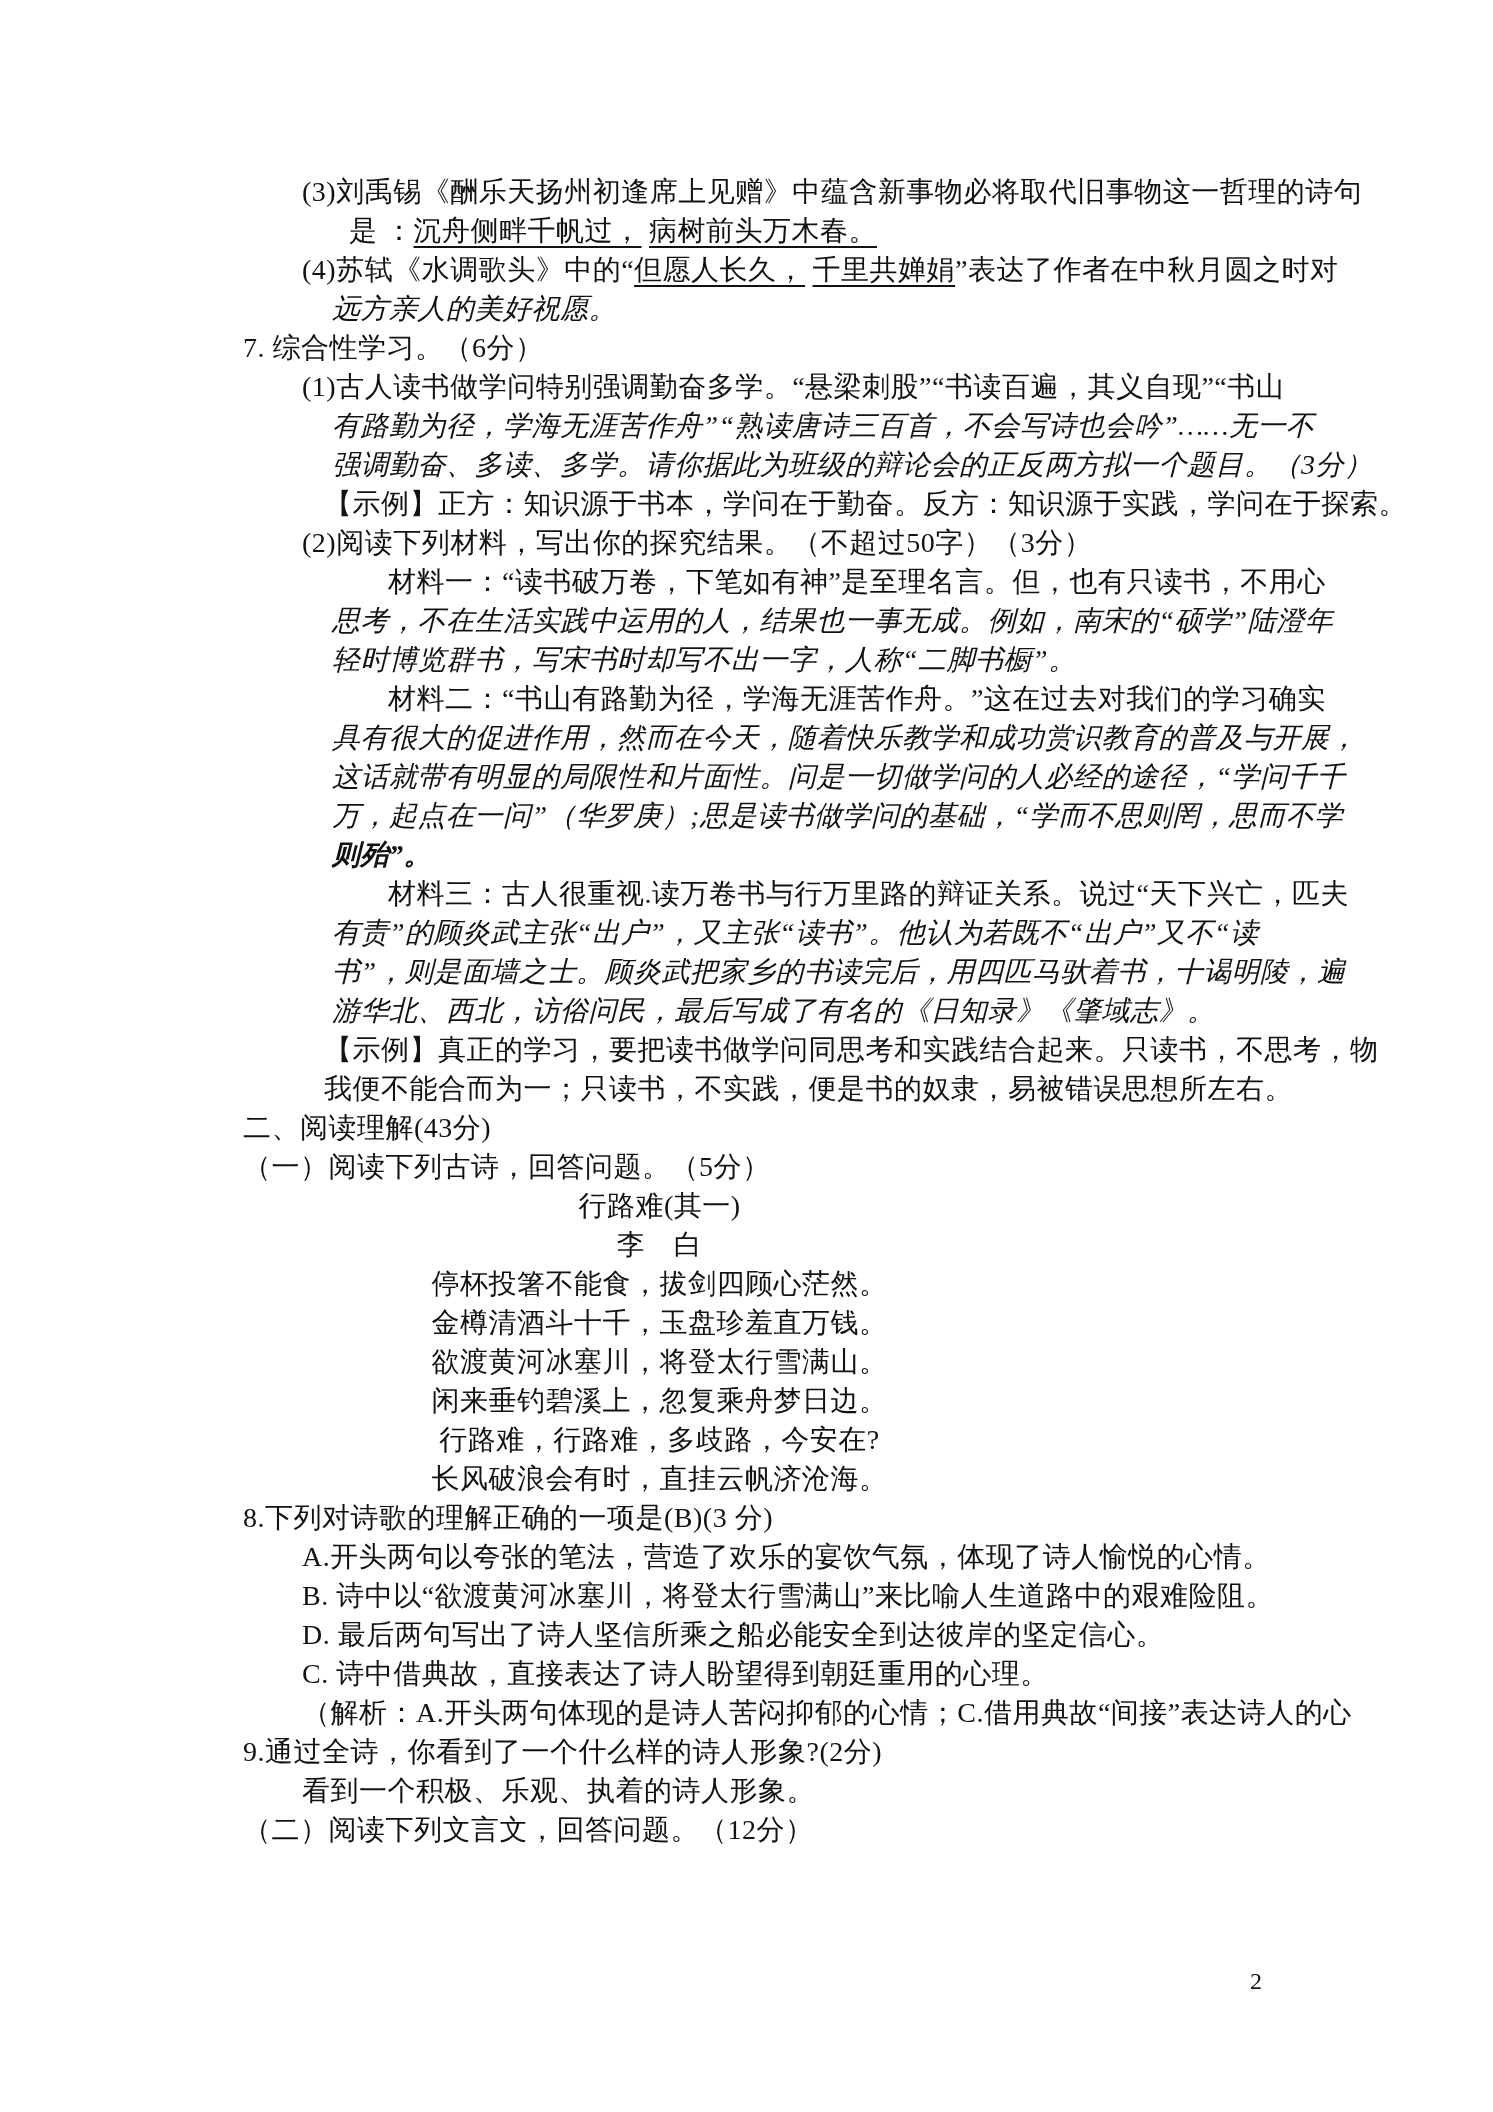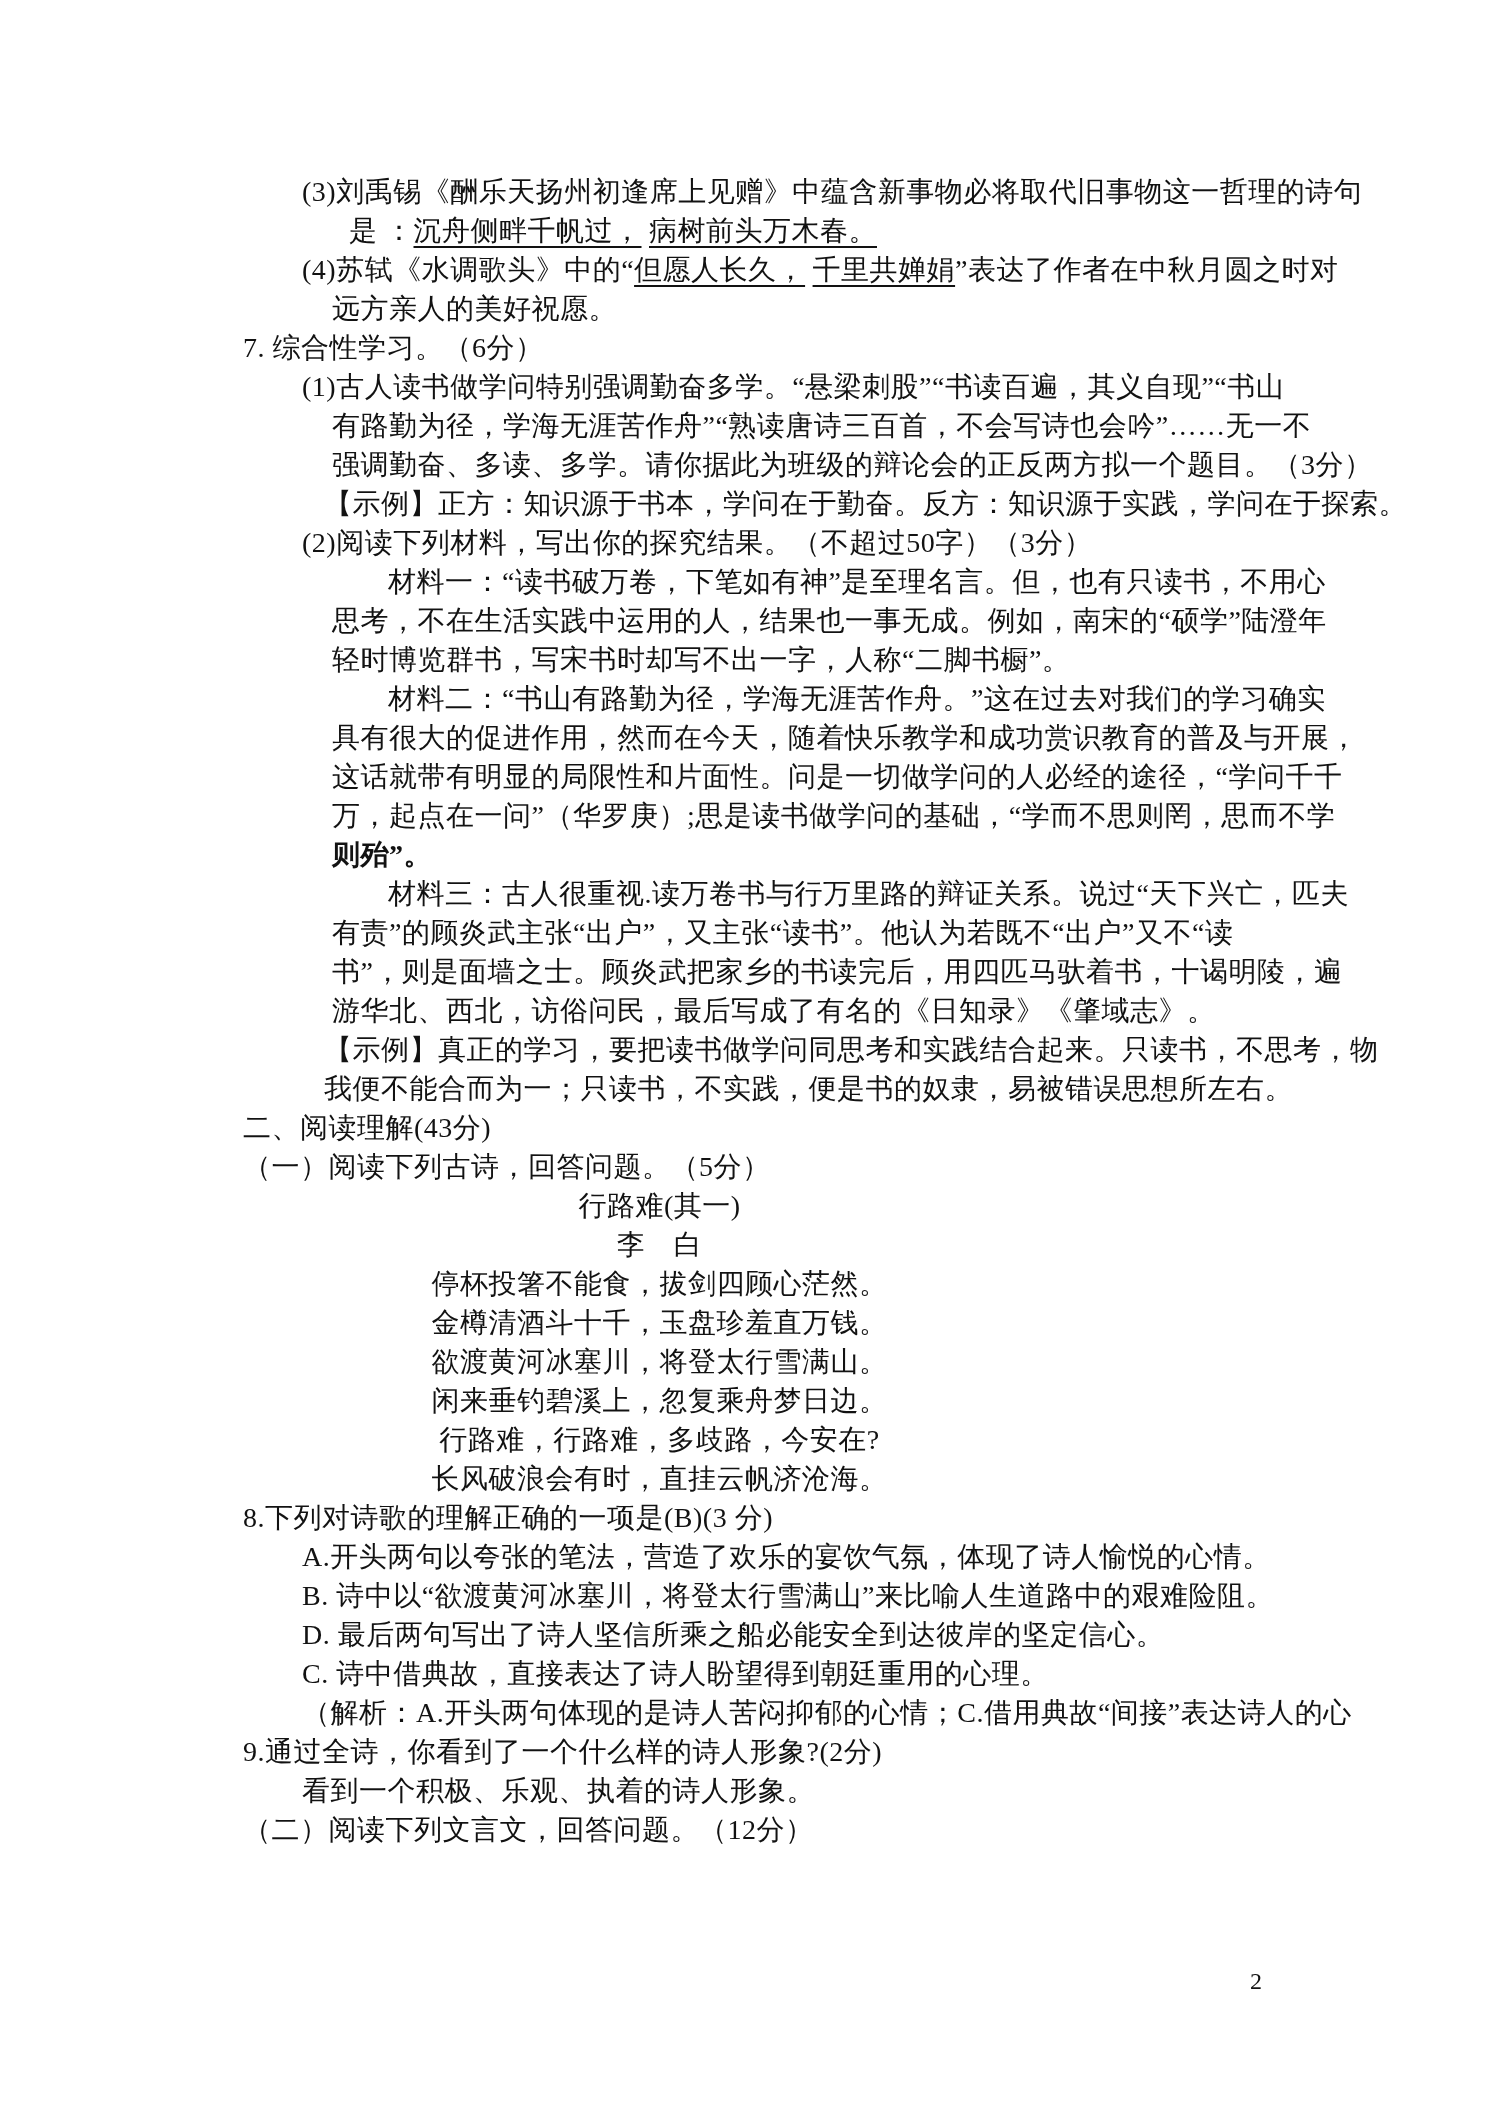--- a/index.html
+++ b/index.html
@@ -23,21 +23,21 @@
     height:39px;
     line-height:39px;
     font-size:28px;
     white-space:pre;
     letter-spacing:0.5px;
   }
   .bold{font-weight:bold;}
   .u{text-decoration:underline;text-underline-offset:6px;}
   .ind-q   {padding-left:227px;}
   .ind-sub {padding-left:286px;}
-  .ind-cont{padding-left:316px;}
+  .ind-cont{padding-left:316px;font-style:italic;}
   .ind-ex  {padding-left:308px;}
   .ind-mat {padding-left:372px;}
   .ind-ans {padding-left:333px;}
   .ind-ana2{padding-left:335px;}
   .center{
     padding-left:92px;
     width:1103px;
     text-align:center;
   }
   .page-number{

